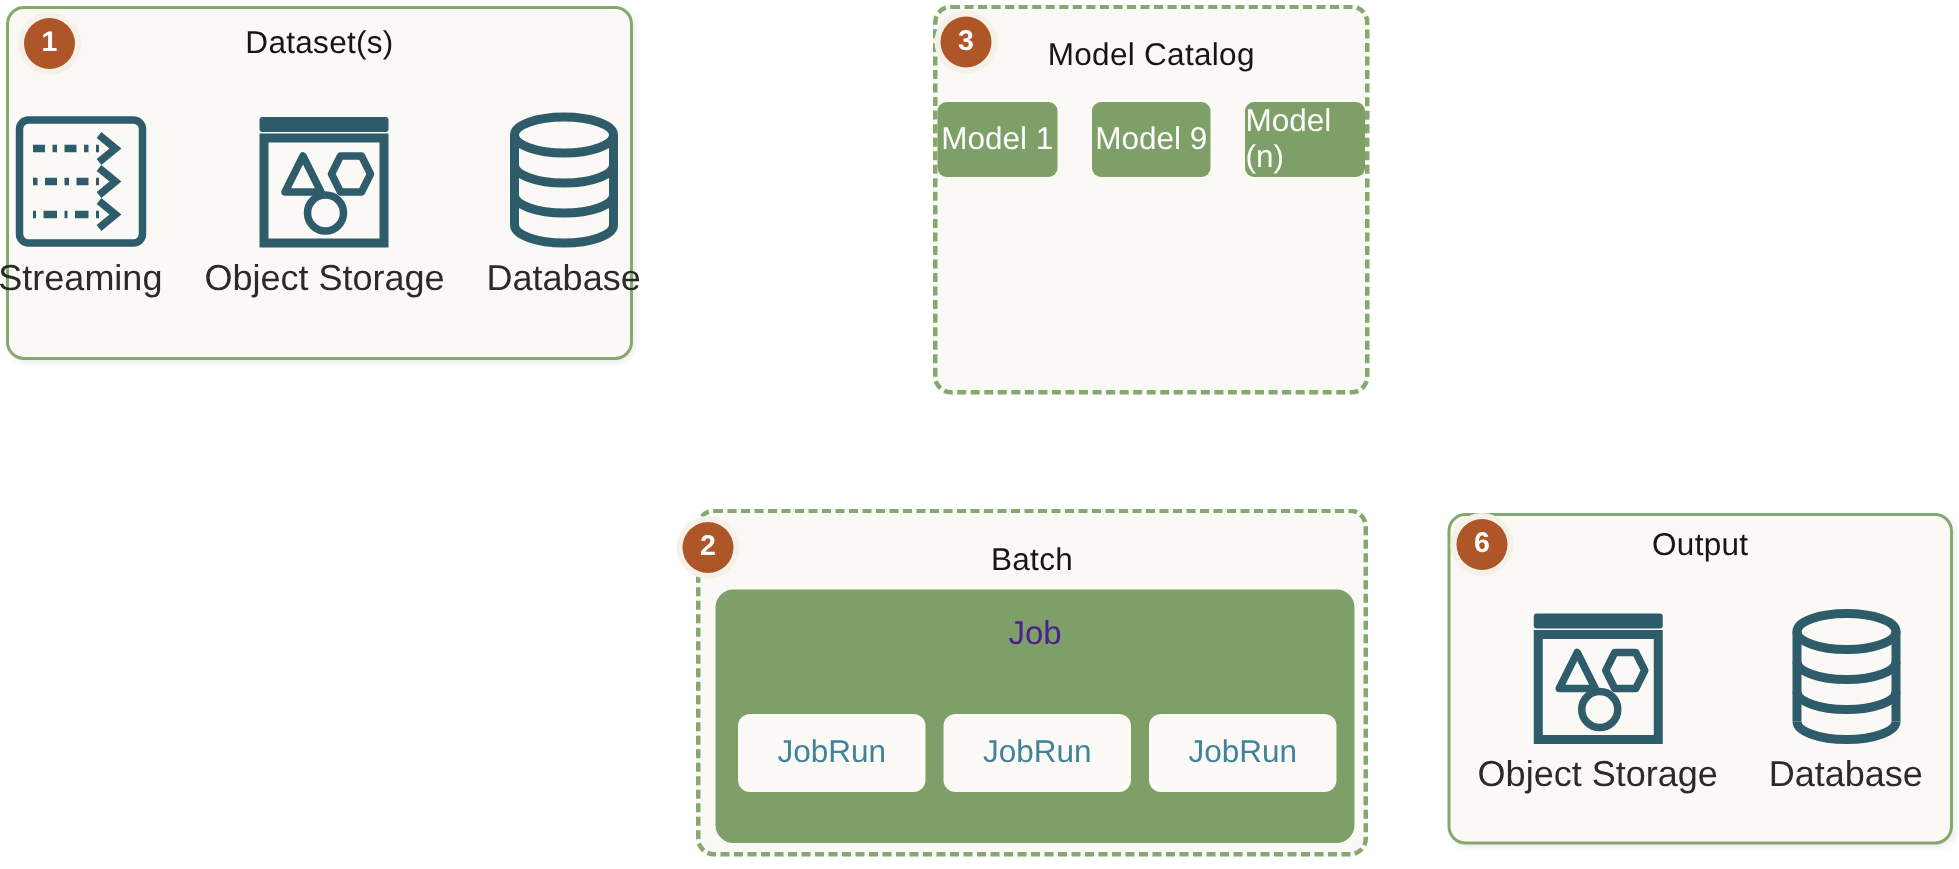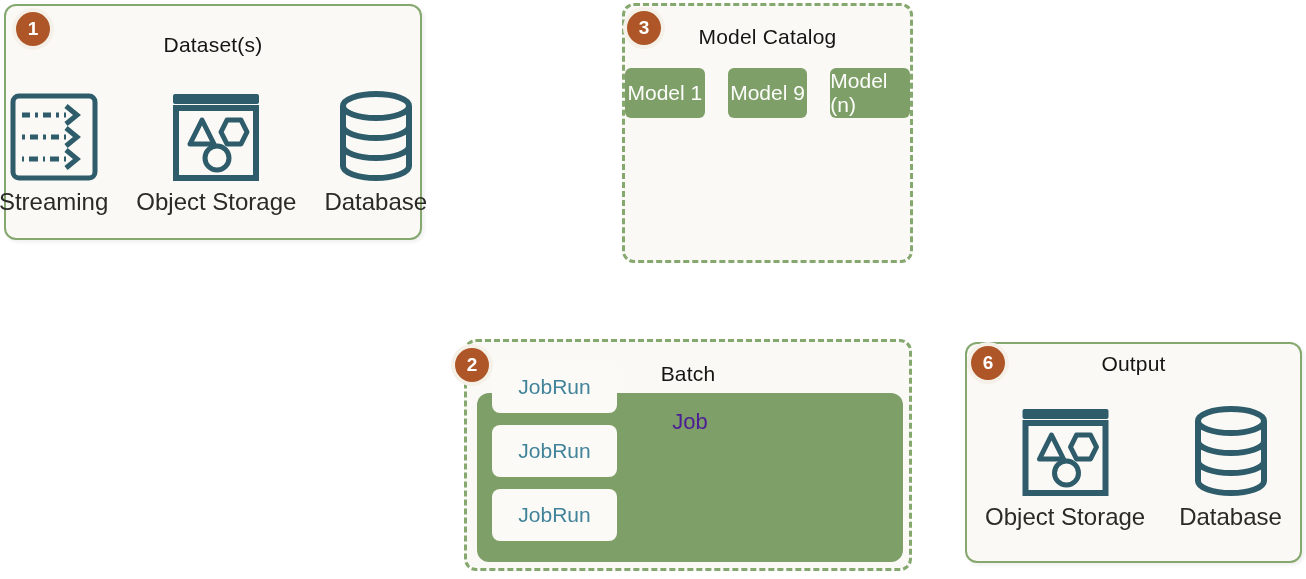--- a/index.html
+++ b/index.html
@@ -24,41 +24,41 @@
   .badge-6 { left:4px;  top:2px; }
   .panel-title {
     text-align:center; font-size:21px; color:#161513; letter-spacing:0.2px;
   }
   .icon-row { display:flex; justify-content:center; align-items:flex-end; }
   .icon-item { display:flex; flex-direction:column; align-items:center; }
   .icon-label { font-size:24px; color:#2b2a27; margin-top:5px; white-space:nowrap; }
 
   
   .p-datasets { left:4px; top:4px; width:418px; height:236px; }
-  .p-datasets .panel-title { padding-top:27px; }
+  .p-datasets .panel-title { padding-top:11px; }
   .p-datasets .icon-row { margin-top:30px; gap:28px; }
 
   
   .p-model-catalog { left:622px; top:3px; width:291px; height:260px; }
   .p-model-catalog .panel-title { padding-top:19px; }
   .model-list { display:flex; flex-direction:row; align-items:flex-end; gap:23px; margin-top:19px; }
   .model-btn {
     width:158px; height:50px; background:#7e9f68; border-radius:6px;
     color:#fdfdfb; font-size:21px; display:flex; align-items:center; justify-content:center;
   }
 
   
   .p-batch { left:464px; top:339px; width:448px; height:232px; }
   .p-batch .panel-title { padding-top:20px; }
   .job-block {
     position:absolute; left:10px; top:51px; width:426px; height:169px;
     background:#7e9f68; border-radius:12px;
   }
   .job-label { text-align:center; color:#4c1d95; font-size:22px; padding-top:16px; }
-  .jobrun-row { position:absolute; left:15px; bottom:21px; display:flex; gap:12px;flex-direction:column; }
+  .jobrun-row { position:absolute; left:15px; bottom:34px; display:flex; gap:12px; }
   .jobrun {
     width:125px; height:52px; background:#fbfaf6; border-radius:8px;
     color:#41839a; font-size:21px; display:flex; align-items:center; justify-content:center;
   }
 
   
   .p-output { left:965px; top:342px; width:337px; height:221px; }
   .p-output .panel-title { padding-top:8px; }
   .p-output .icon-row { margin-top:26px; gap:34px; }
 

